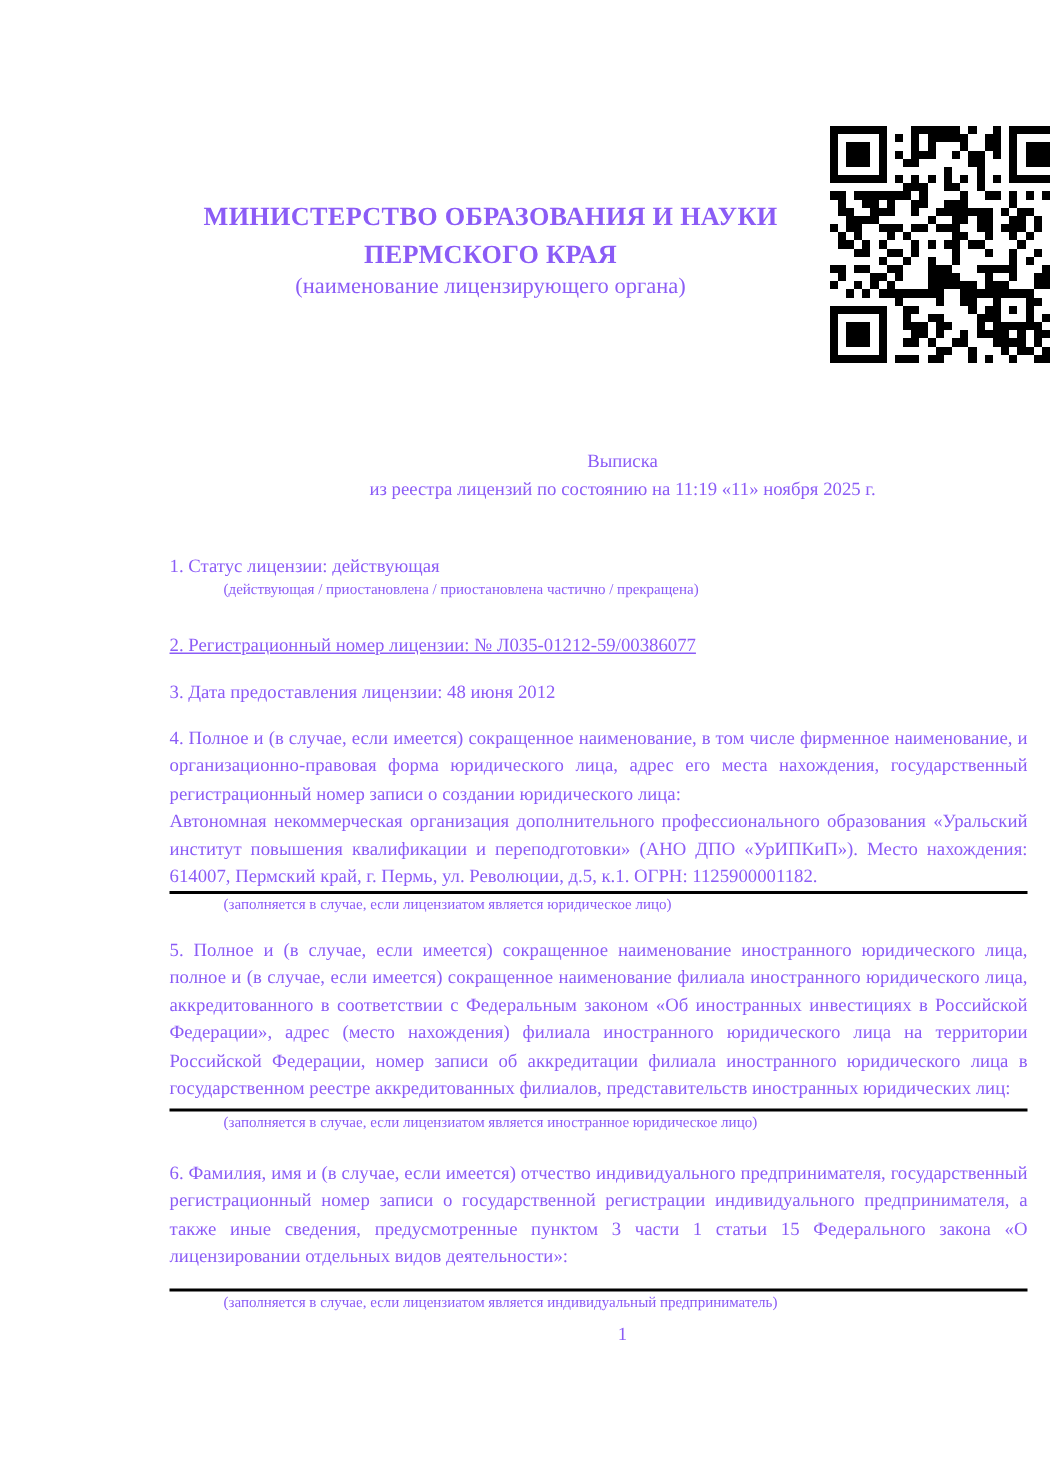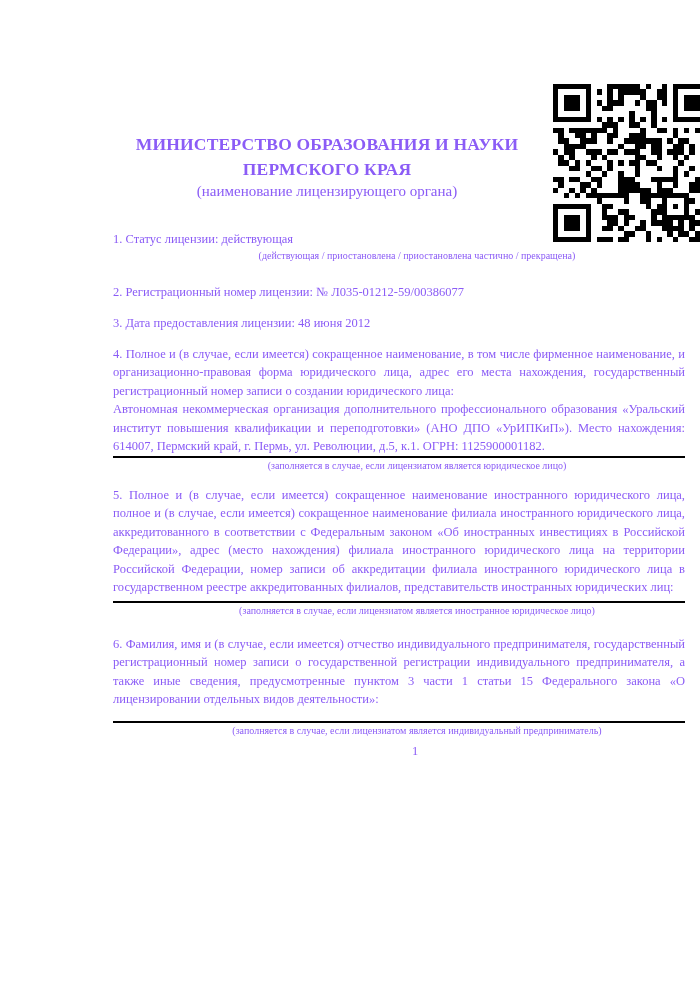--- a/index.html
+++ b/index.html
@@ -51,30 +51,30 @@
     line-height:19px;
   }
   
   .item {
     font-size:12.5px;
     line-height:18.5px;
   }
   .just { text-align:justify; }
   .item p { margin:0; }
   .mt-item1 { margin-top:32px; }
-  .mt-item2 { margin-top:21px; }
+  .mt-item2 { margin-top:21px;text-decoration:underline; }
   .mt-item3 { margin-top:13px; }
   .mt-item4 { margin-top:12px; }
   .mt-item5 { margin-top:14px; }
   .mt-item6 { margin-top:18px; }
   .mt-item7 { margin-top:25px; }
   .note {
     font-size:10px;
     line-height:13px;
-    text-align:center;
+    text-align:left;
     margin-left:36px;
     font-family:Liberation Serif, serif;
   }
   .rule {
     border-top:2px solid #000000;
     height:0;
     margin-top:0;
   }
   .rule-gap-sm { margin-top:4px; }
   .rule-gap-md { margin-top:12px; }
@@ -502,20 +502,24 @@
   </div>
 
   <div class="content">
 
     <div class="header-block">
       <div class="ministry-line">МИНИСТЕРСТВО ОБРАЗОВАНИЯ И НАУКИ</div>
       <div class="ministry-line">ПЕРМСКОГО КРАЯ</div>
       <div class="header-sub">(наименование лицензирующего органа)</div>
     </div>
 
+    <div class="doc-title">
+      <div>Выписка</div>
+      <div>из реестра лицензий по состоянию на 11:19 «11» ноября 2025 г.</div>
+    </div>
 
     <section class="item mt-item1">
       <p>1. Статус лицензии: действующая</p>
       <div class="note">(действующая / приостановлена / приостановлена частично / прекращена)</div>
     </section>
 
     <section class="item mt-item2">
       <p>2. Регистрационный номер лицензии: № Л035-01212-59/00386077</p>
     </section>
 

